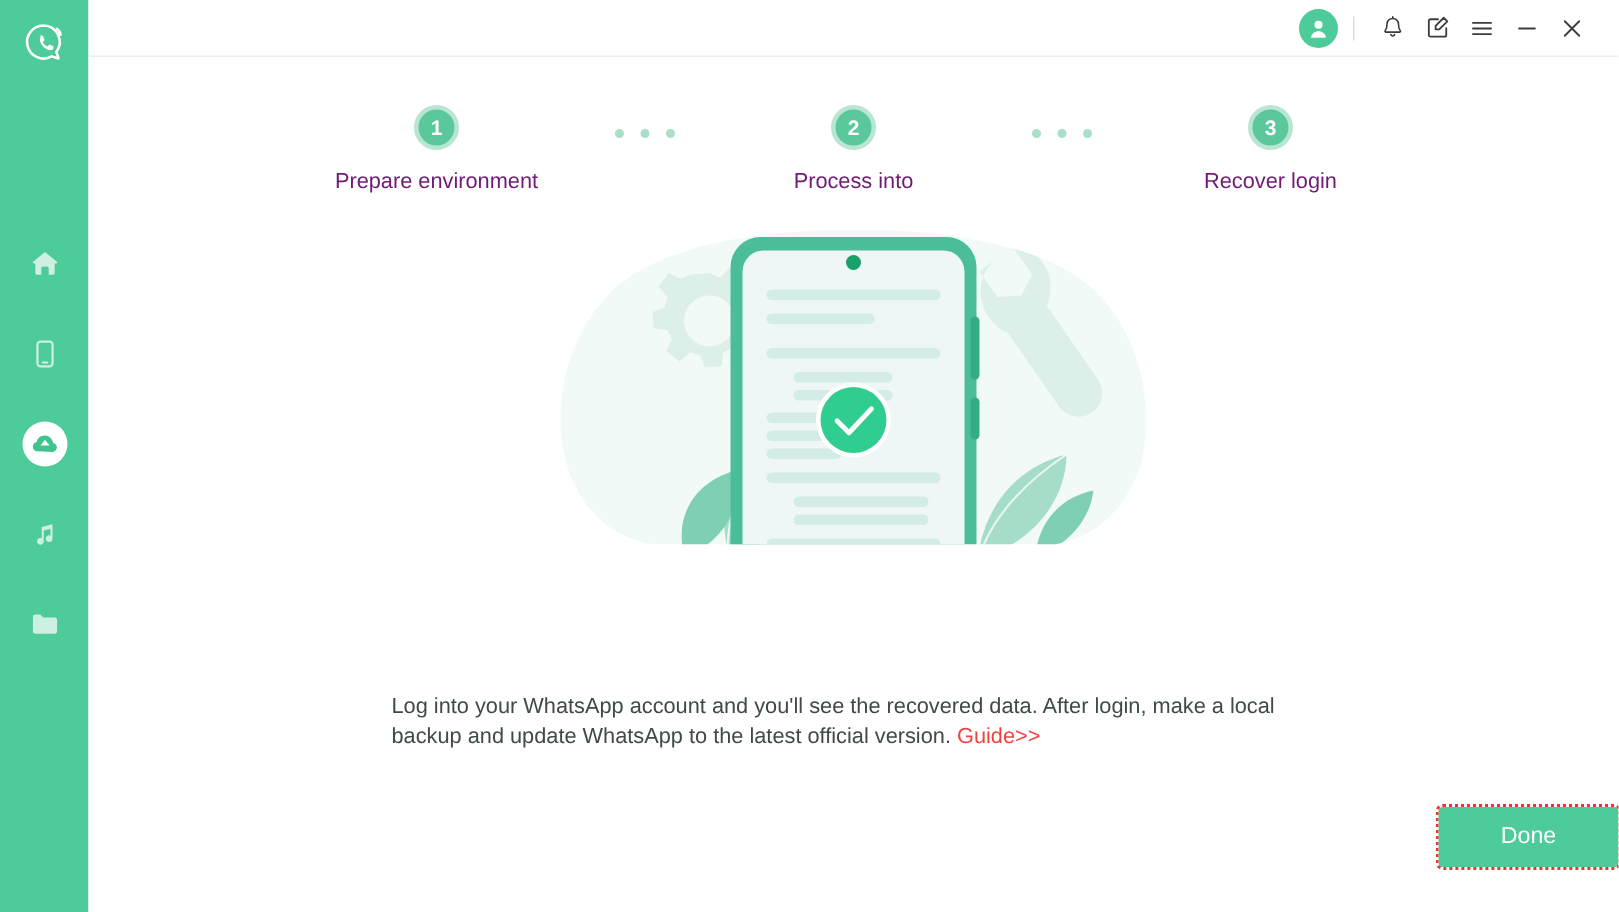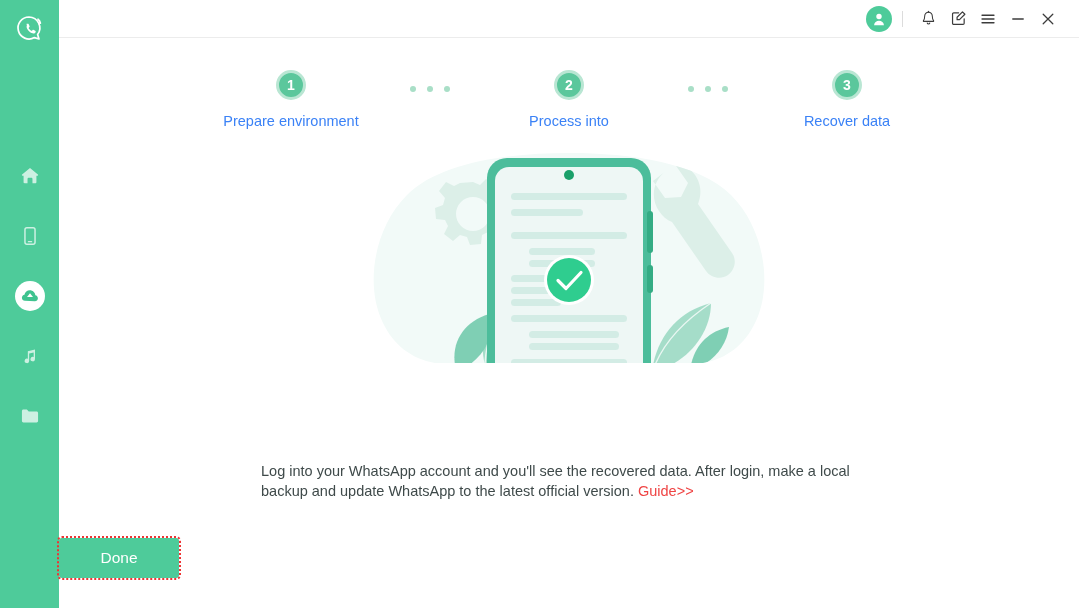--- a/index.html
+++ b/index.html
@@ -90,21 +90,21 @@
     background: #5bc79c;
     border: 3px solid #b9e6d3;
     color: #ffffff;
     font-size: 14px; font-weight: bold;
     display: flex; align-items: center; justify-content: center;
     line-height: 1;
   }
   .step-label {
     margin-top: 13px;
     font-size: 14.5px;
-    color: #3b82f6;
+    color: #701a75;
     white-space: nowrap;
   }
   .dots {
     display: flex; align-items: center; gap: 11px;
     margin-top: 16px;
     width: 88px; justify-content: center;
   }
   .dot { width: 6px; height: 6px; border-radius: 50%; background: #a9dfc7; }
 
   
@@ -123,21 +123,21 @@
     text-align: left;
     font-size: 14.5px;
     color: #3f4a4a;
     line-height: 1.42;
     padding-left: 12px;
   }
   .caption .link { color: #ef4444; cursor: pointer; }
 
   
   .btn-row {
-    display: flex; justify-content: flex-start;
+    display: flex; justify-content: flex-end;
     margin-top: 36px; margin-bottom: 30px;
   }
   .done-btn {
     width: 120px; height: 40px;
     background: #4ecb9a;
     color: #ffffff;
     font-size: 15.5px;
     border: none;
     border-radius: 3px;
     outline: 2px dotted #e33;
@@ -268,21 +268,21 @@
       </div>
 
       <div class="dots">
         <span class="dot"></span>
         <span class="dot"></span>
         <span class="dot"></span>
       </div>
 
       <div class="step">
         <div class="step-circle">3</div>
-        <div class="step-label">Recover data</div>
+        <div class="step-label">Recover login</div>
       </div>
 
     </div>
 
     <div class="illus-wrap">
       <div class="illus">
         <svg width="400" height="212" viewBox="0 0 400 212">
           <defs>
             <clipPath id="blobClip">
               <path d="M200 0C262 0 330 10 362 42c34 34 42 92 24 128 -10 21 -28 36 -52 40H66c-24-4-42-19-52-40C-4 134 4 76 38 42 70 10 138 0 200 0z"></path>

